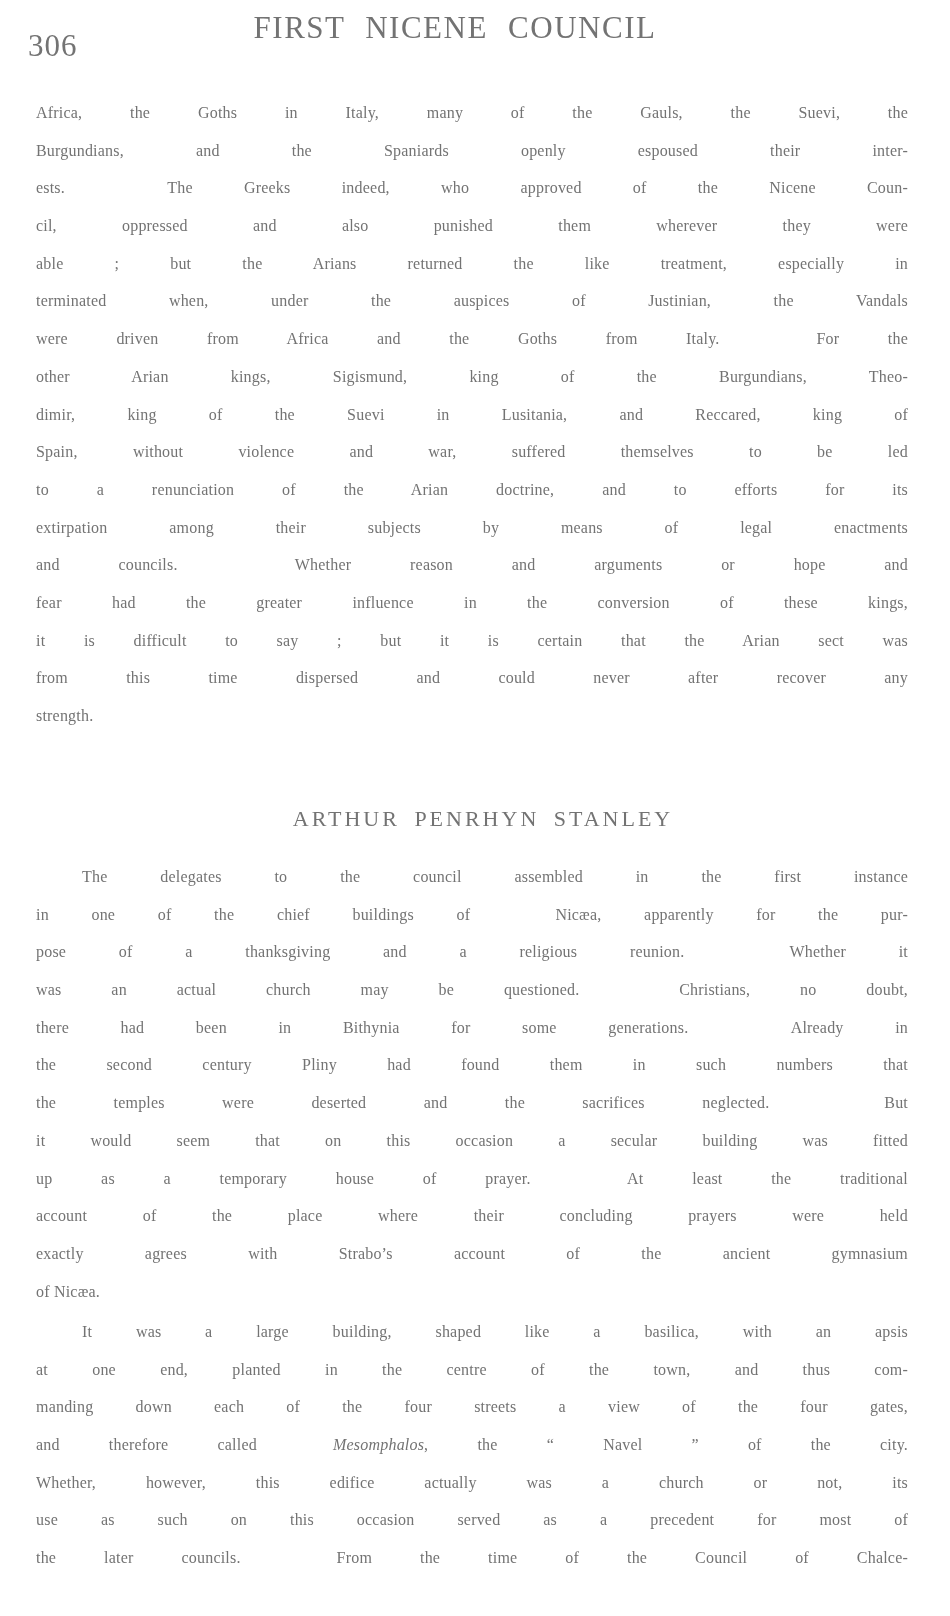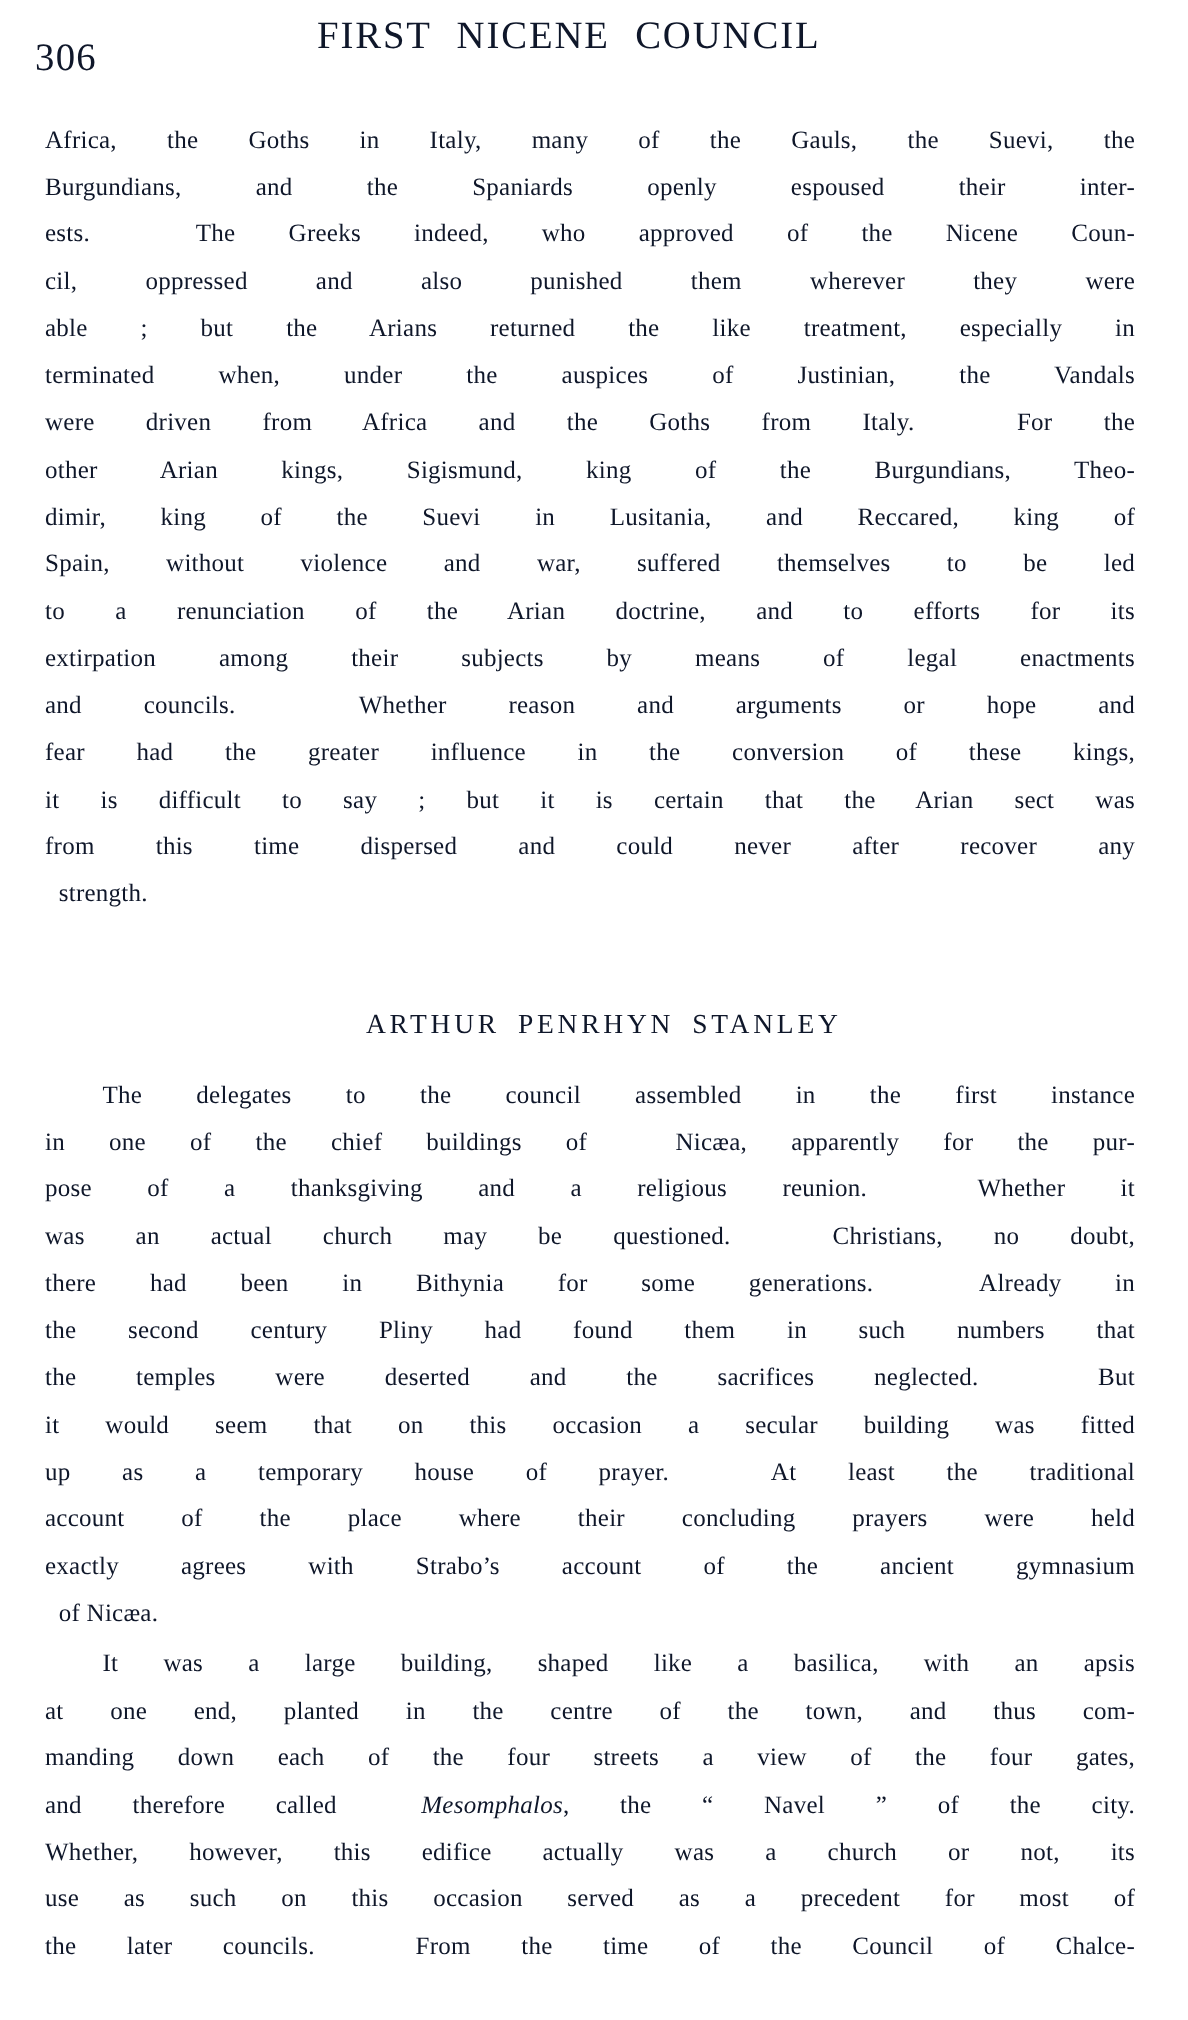--- a/index.html
+++ b/index.html
@@ -5,21 +5,21 @@
   html, body {
     margin: 0;
     padding: 0;
     background: #ffffff;
   }
   #book-page {
     position: relative;
     width: 950px;
     height: 1616px;
     background: #ffffff;
-    color: #0f172a;
+    color: #737373;
     font-family: "Liberation Serif", "DejaVu Serif", serif;
     overflow: hidden;
   }
   
   #page-number {
     position: absolute;
     left: 28px;
     top: 28px;
     font-size: 31px;
     letter-spacing: 1px;
@@ -41,29 +41,29 @@
     position: absolute;
     left: 36px;
     width: 872px;
   }
   #para-0 { top: 94px; }
   #para-1 { top: 858px; }
   #para-2 { top: 1313px; }
   .line {
     height: 37.7px;
     line-height: 37.7px;
-    font-size: 20px;
+    font-size: 16px;
     text-align: justify;
     text-align-last: justify;
     letter-spacing: 0.2px;
     white-space: normal;
     overflow: visible;
   }
   .line.indent { text-indent: 46px; }
-  .line.short  { text-align-last: left; margin-left: 11px; }
+  .line.short  { text-align-last: left; }
   .italic { font-style: italic; margin-left: 27px; }
   
   #section-heading {
     position: absolute;
     left: 16px;
     right: 0;
     top: 806px;
     text-align: center;
     font-size: 22px;
     letter-spacing: 3px;

